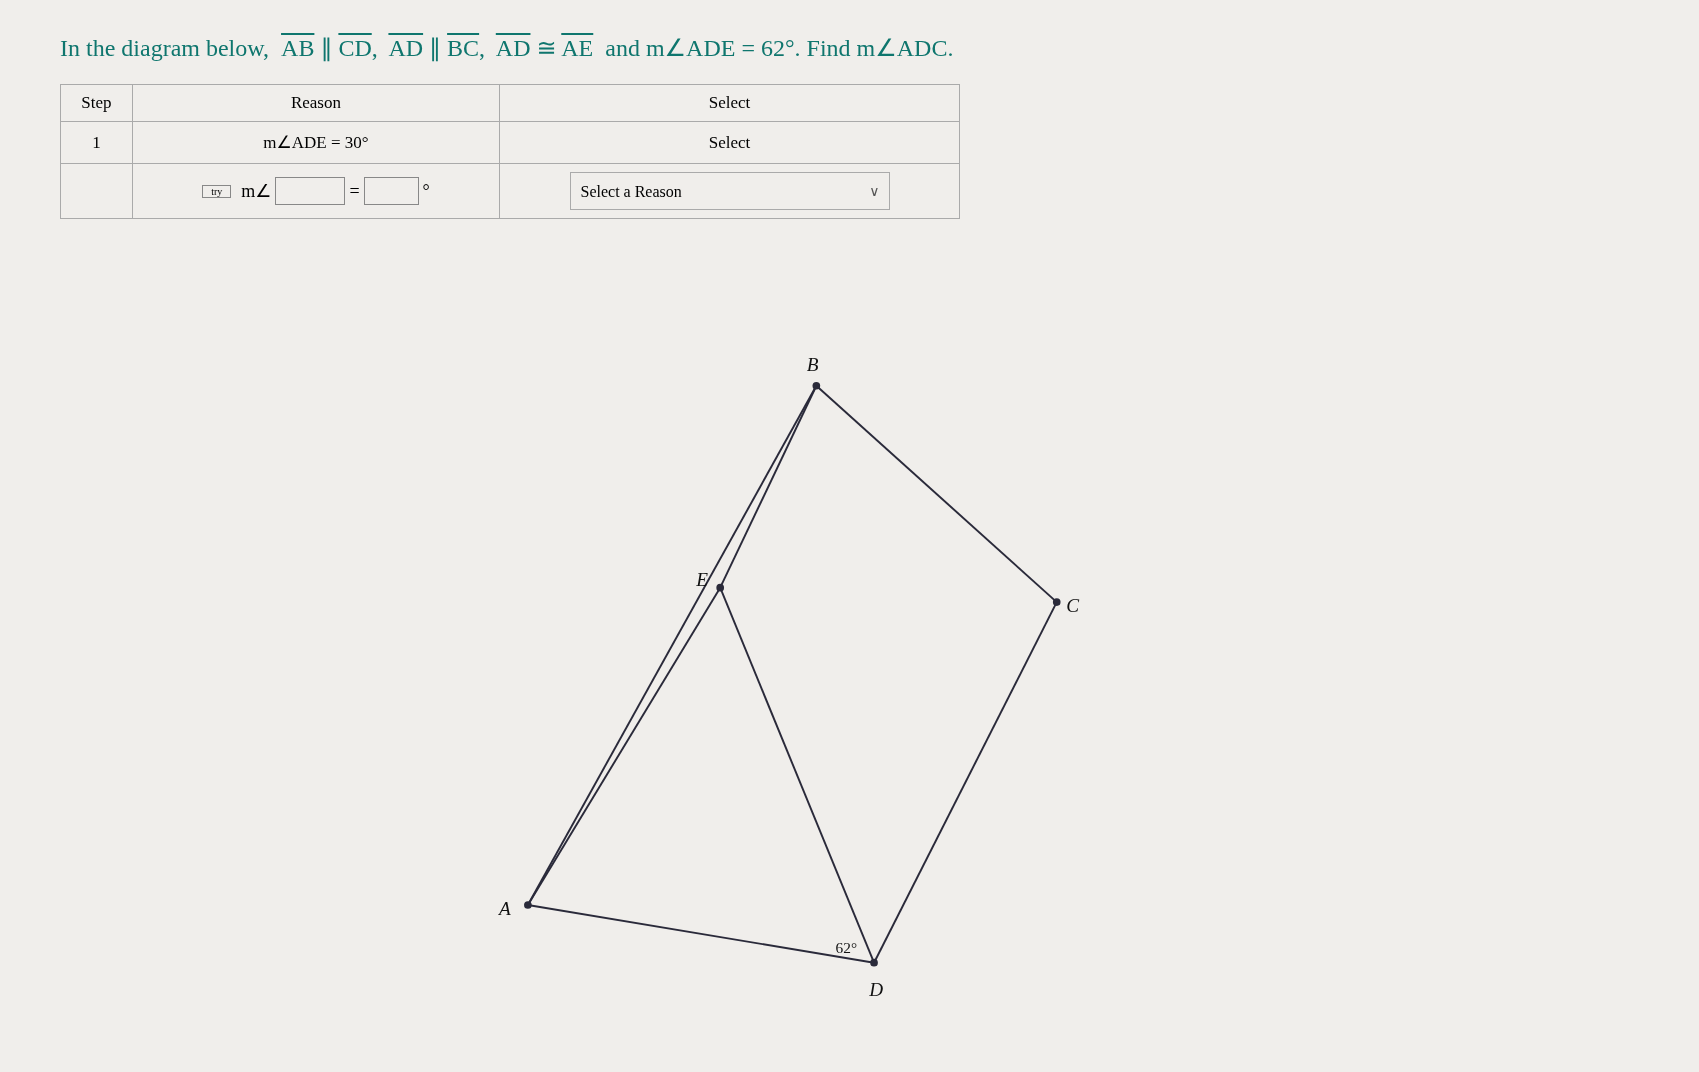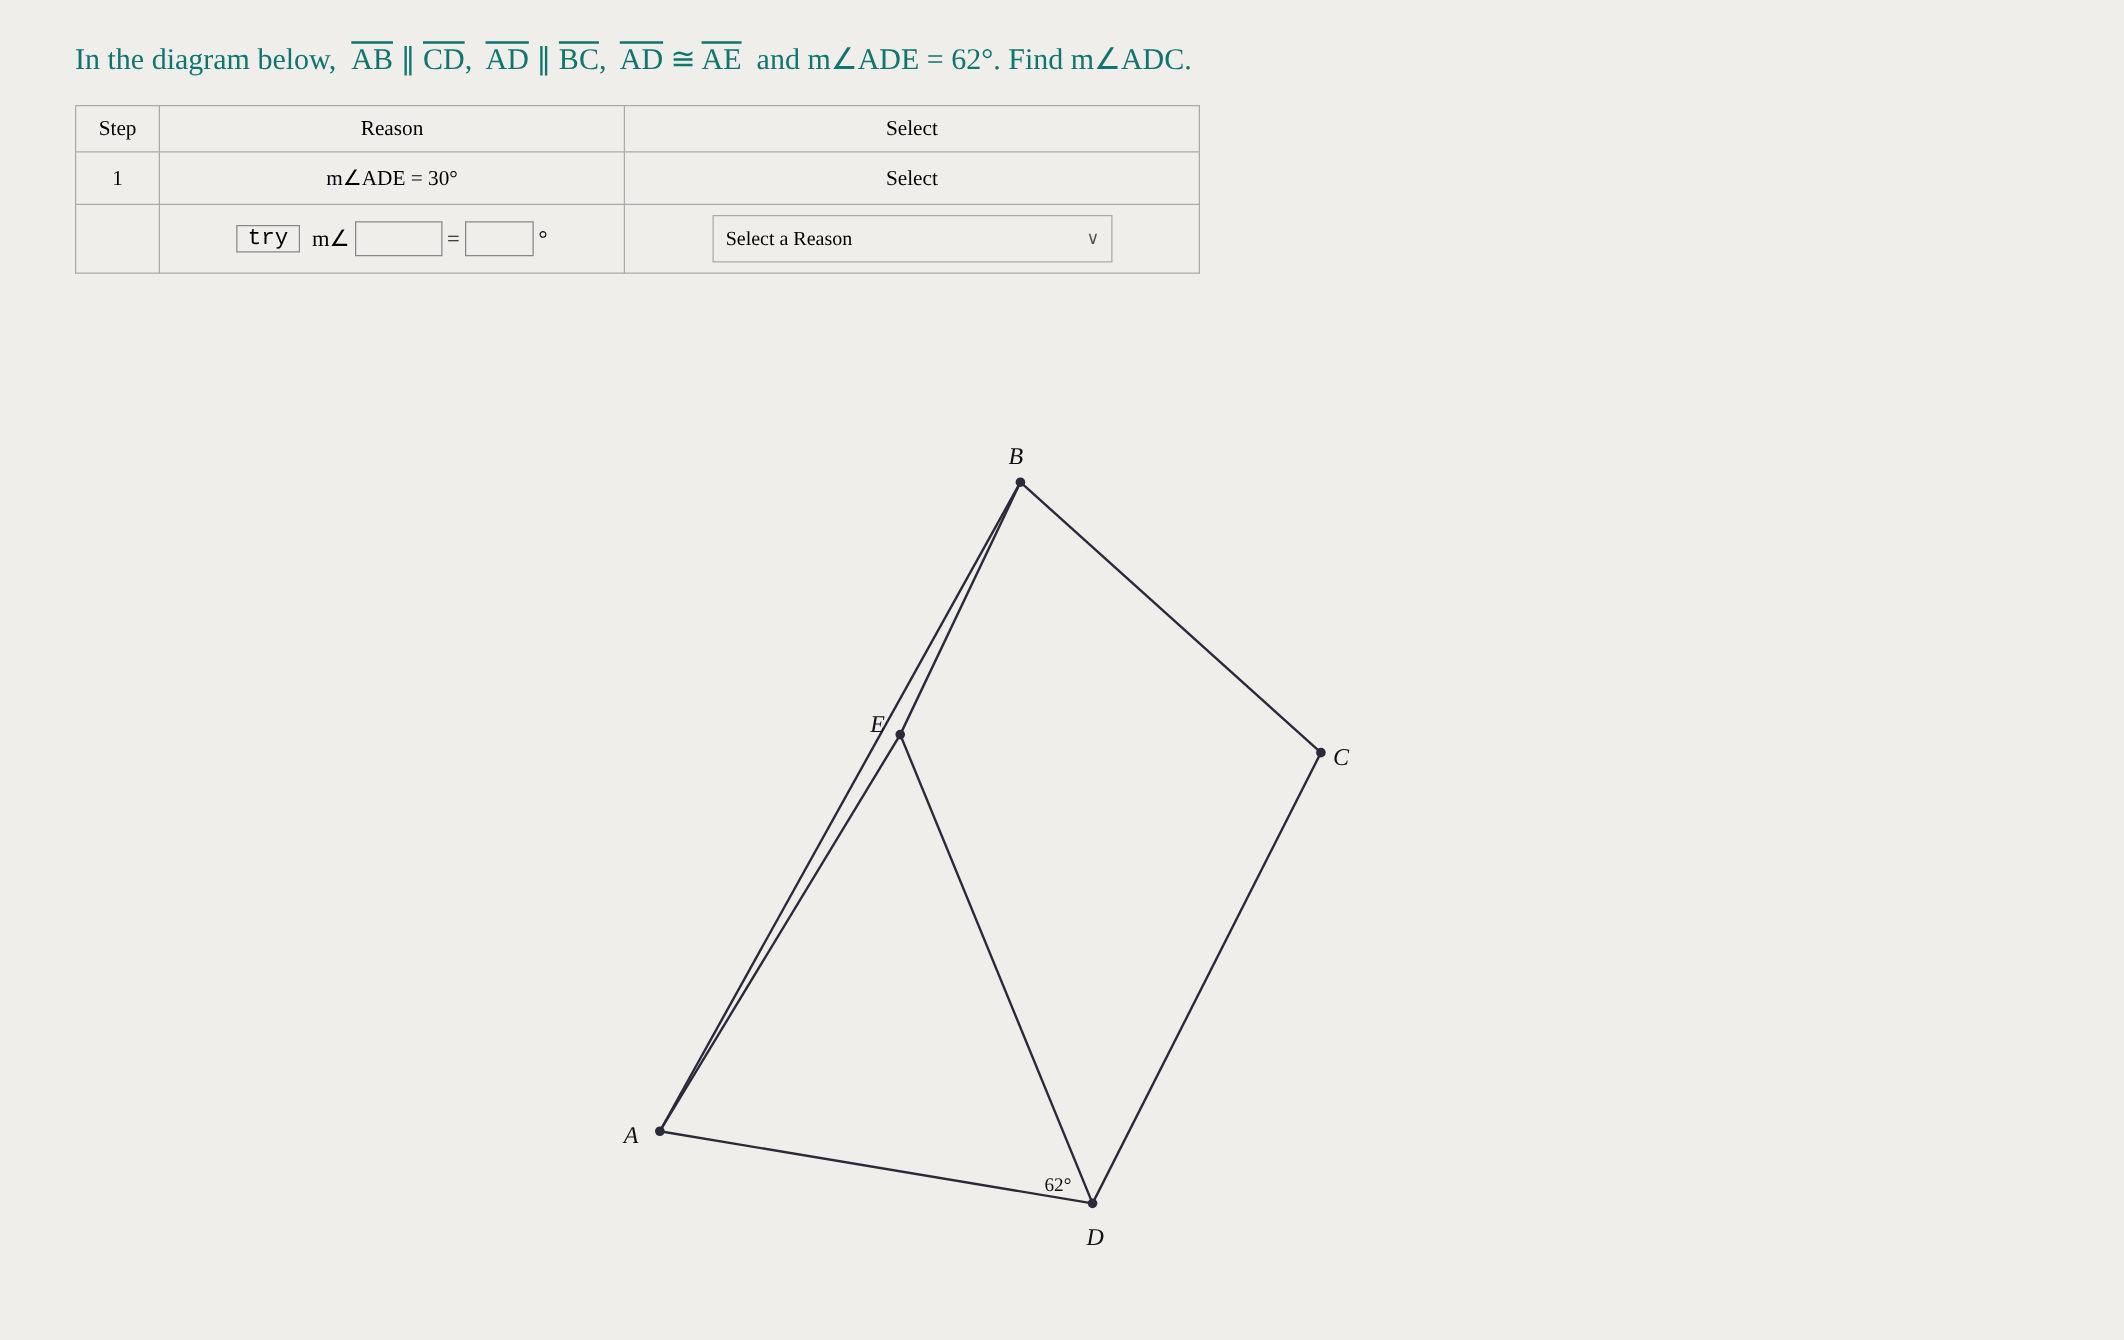--- a/index.html
+++ b/index.html
@@ -59,24 +59,24 @@
     }
 
     .try-row td {
       padding: 8px 12px;
     }
 
     .try-btn {
       display: inline-block;
       border: 1px solid #888;
       padding: 0 8px;
-      font-size: 18px;
+      font-size: 10px;
       background: #f0eeeb;
       cursor: pointer;
-      font-family: Liberation Mono, monospace;
+      font-family: Liberation Serif, serif;
       margin-right: 6px;
     }
 
     .angle-input-group {
       display: inline-flex;
       align-items: center;
       gap: 4px;
       font-size: 18px;
     }
 

